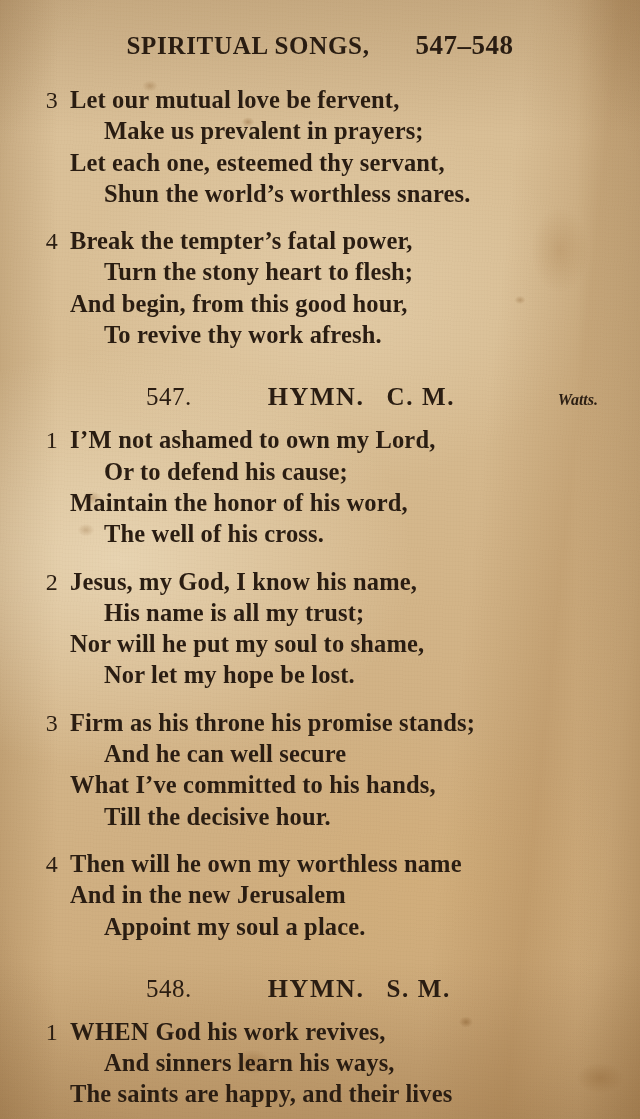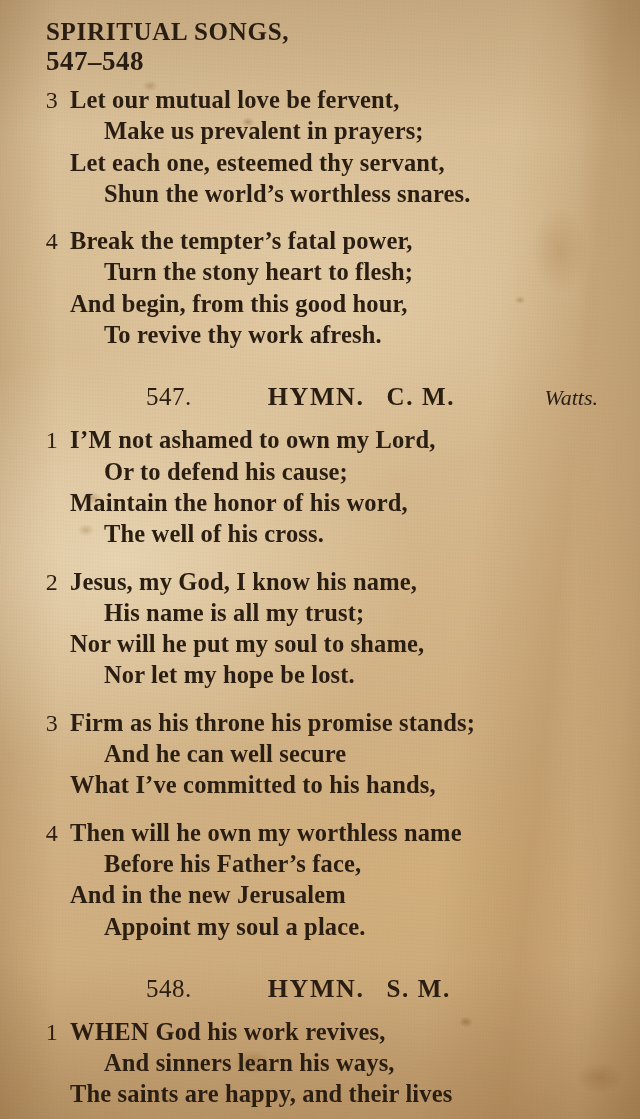--- a/index.html
+++ b/index.html
@@ -58,21 +58,20 @@
   
   .header {
     position: absolute;
     top: 30px;
     left: 0;
     width: 640px;
     height: 34px;
     display: flex;
     align-items: baseline;
     justify-content: center;
-    flex-direction: column;
   }
   .header-title {
     font-variant: small-caps;
     font-size: 25px;
     letter-spacing: .7px;
     font-weight: 700;
     white-space: nowrap;
   }
   .header-pages {
     font-size: 27px;
@@ -106,22 +105,22 @@
   }
   .hymn-meter {
     font-size: 25px;
     font-weight: 700;
     letter-spacing: 1.6px;
     white-space: nowrap;
     margin-left: 22px;
   }
   .hymn-author {
     font-style: italic;
-    font-size: 22px;
-    font-weight: 400;
+    font-size: 16px;
+    font-weight: 700;
     white-space: nowrap;
     margin-left: auto;
     text-align: right;
   }
 
   
   .stanza {
     position: relative;
     margin: 0;
     padding: 0;
@@ -261,32 +260,32 @@
           <span class="vtext">Firm as his throne his promise stands;</span>
         </div>
         <div class="verse-line indent">
           <span class="vnum"></span>
           <span class="vtext">And he can well secure</span>
         </div>
         <div class="verse-line">
           <span class="vnum"></span>
           <span class="vtext">What I’ve committed to his hands,</span>
         </div>
+        <div class="verse-line indent">
+          <span class="vnum"></span>
+          <span class="vtext">Till the decisive hour.</span>
+        </div>
       </div>
 
       <div class="stanza-gap"></div>
 
       <div class="stanza">
         <div class="verse-line">
           <span class="vnum">4</span>
           <span class="vtext">Then will he own my worthless name</span>
-        </div>
-        <div class="verse-line indent">
-          <span class="vnum"></span>
-          <span class="vtext">Before his Father’s face,</span>
         </div>
         <div class="verse-line">
           <span class="vnum"></span>
           <span class="vtext">And in the new Jerusalem</span>
         </div>
         <div class="verse-line indent">
           <span class="vnum"></span>
           <span class="vtext">Appoint my soul a place.</span>
         </div>
       </div>

